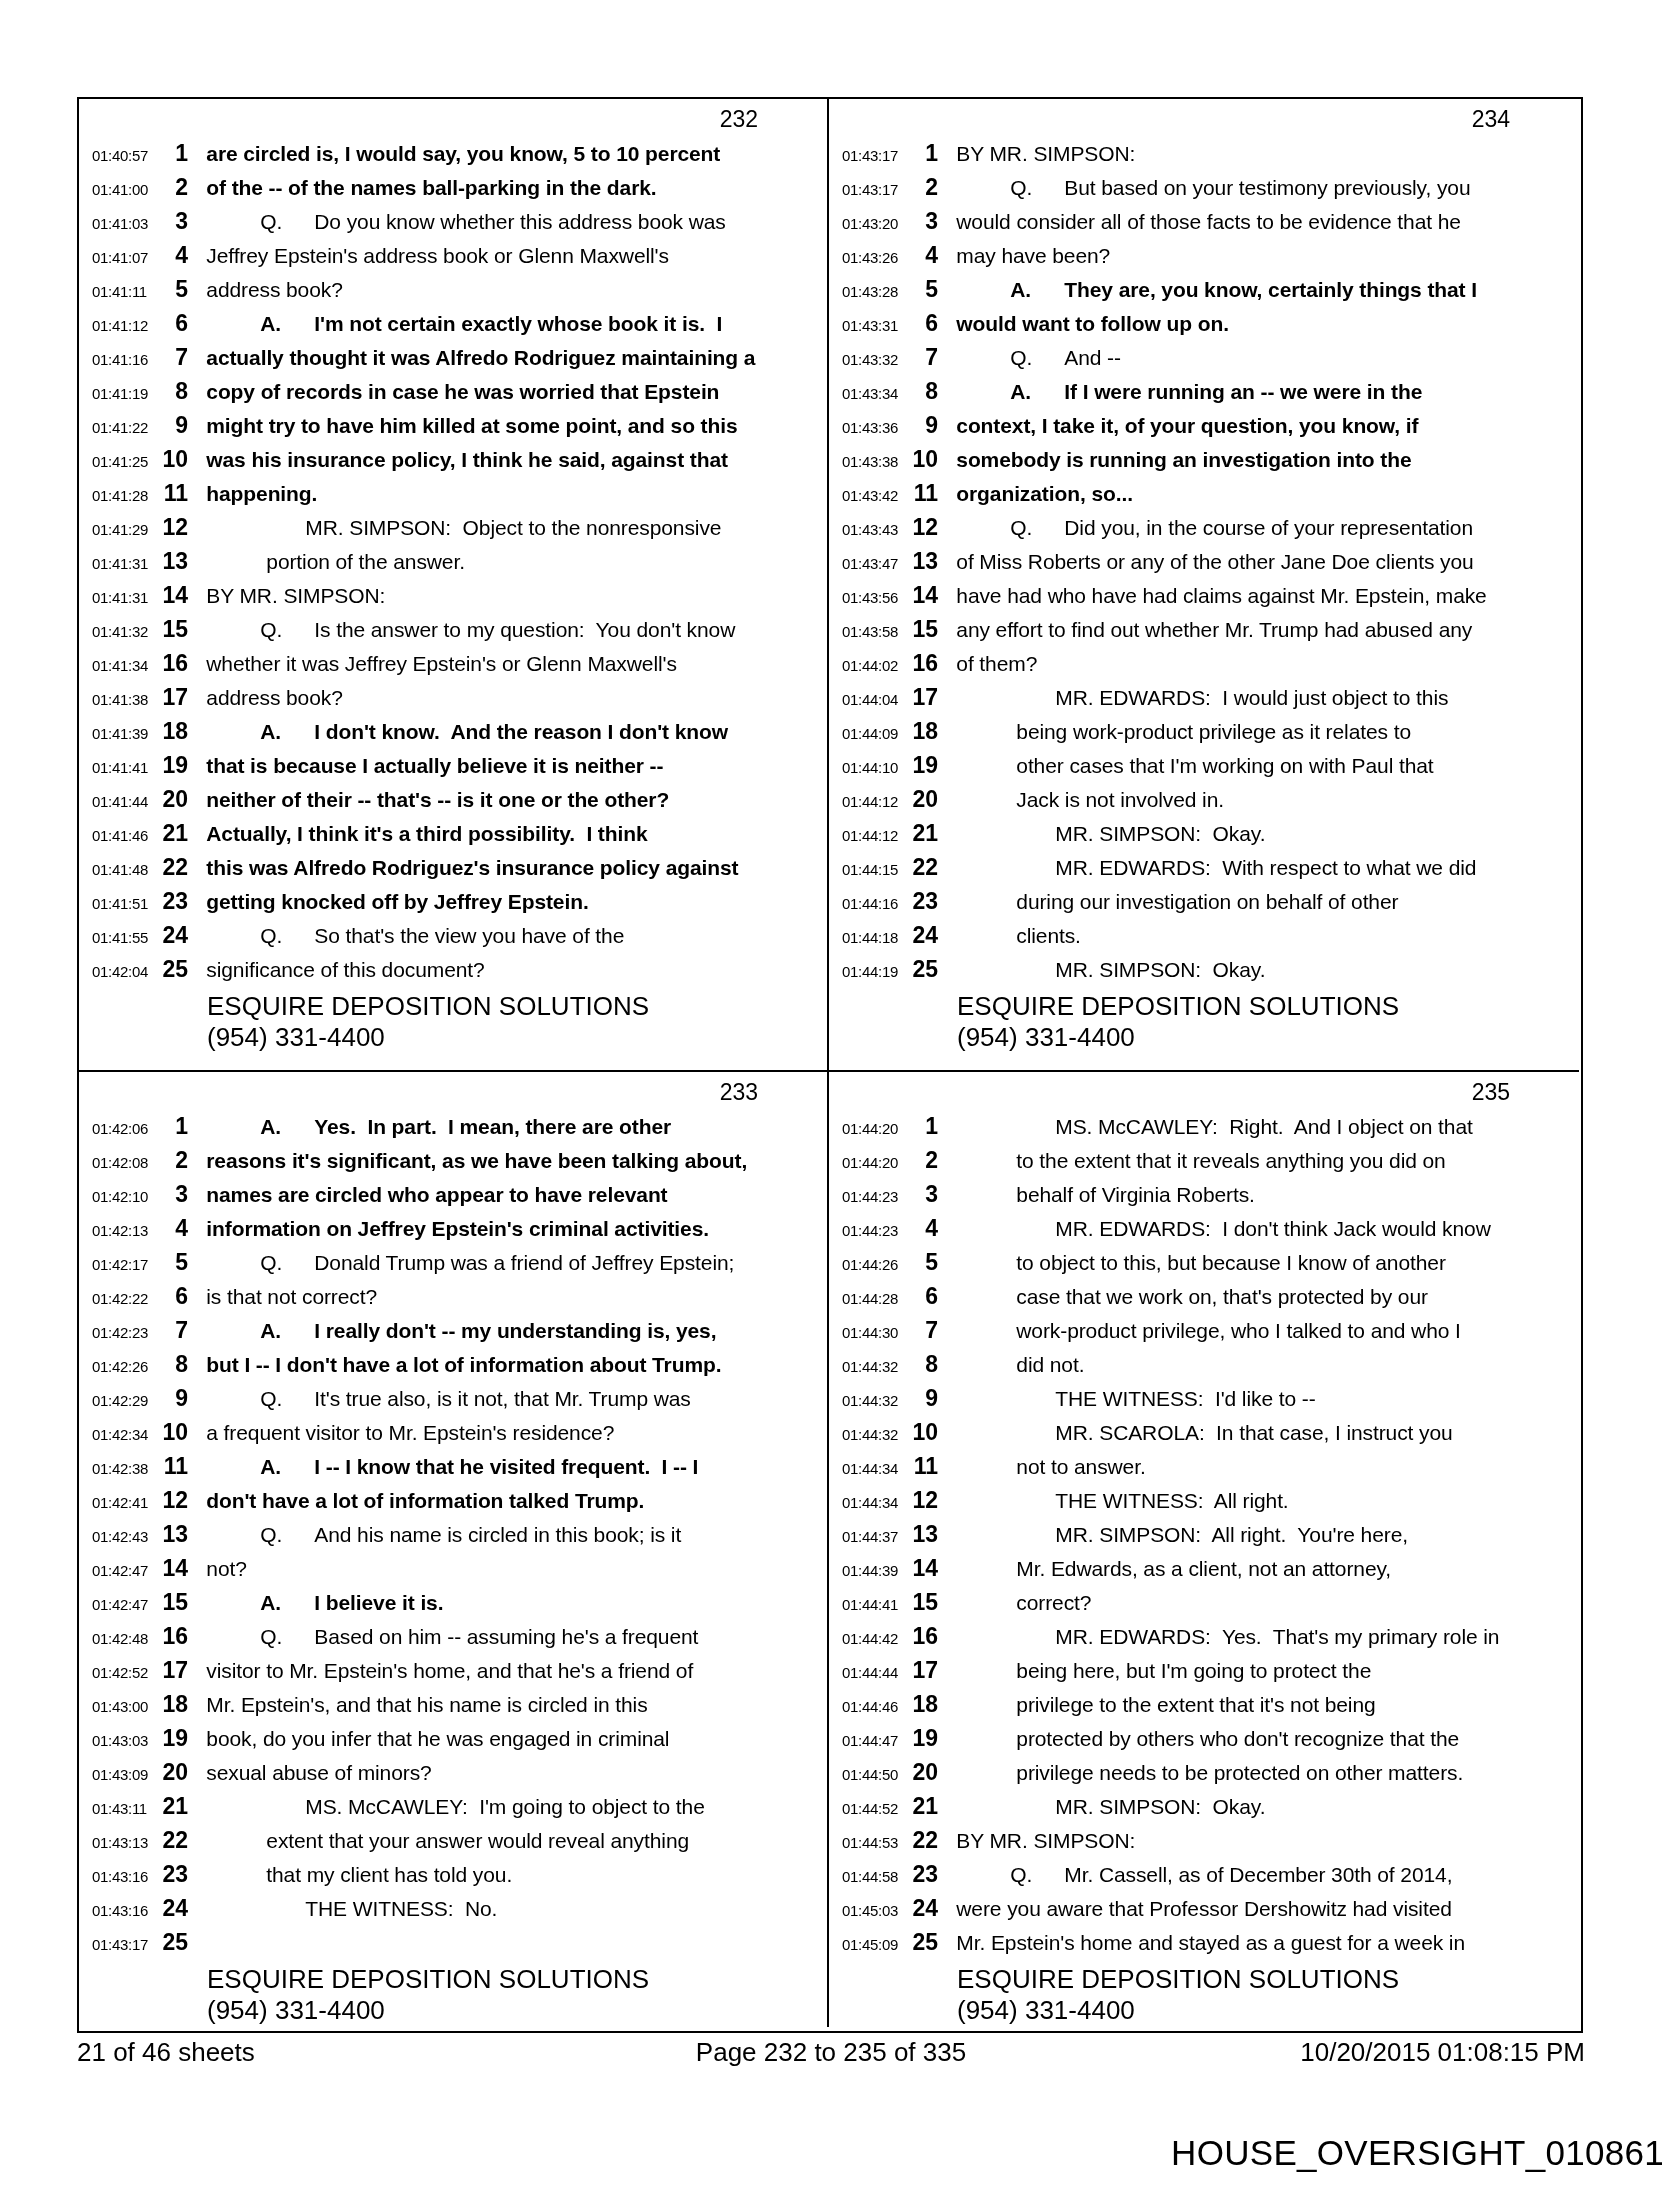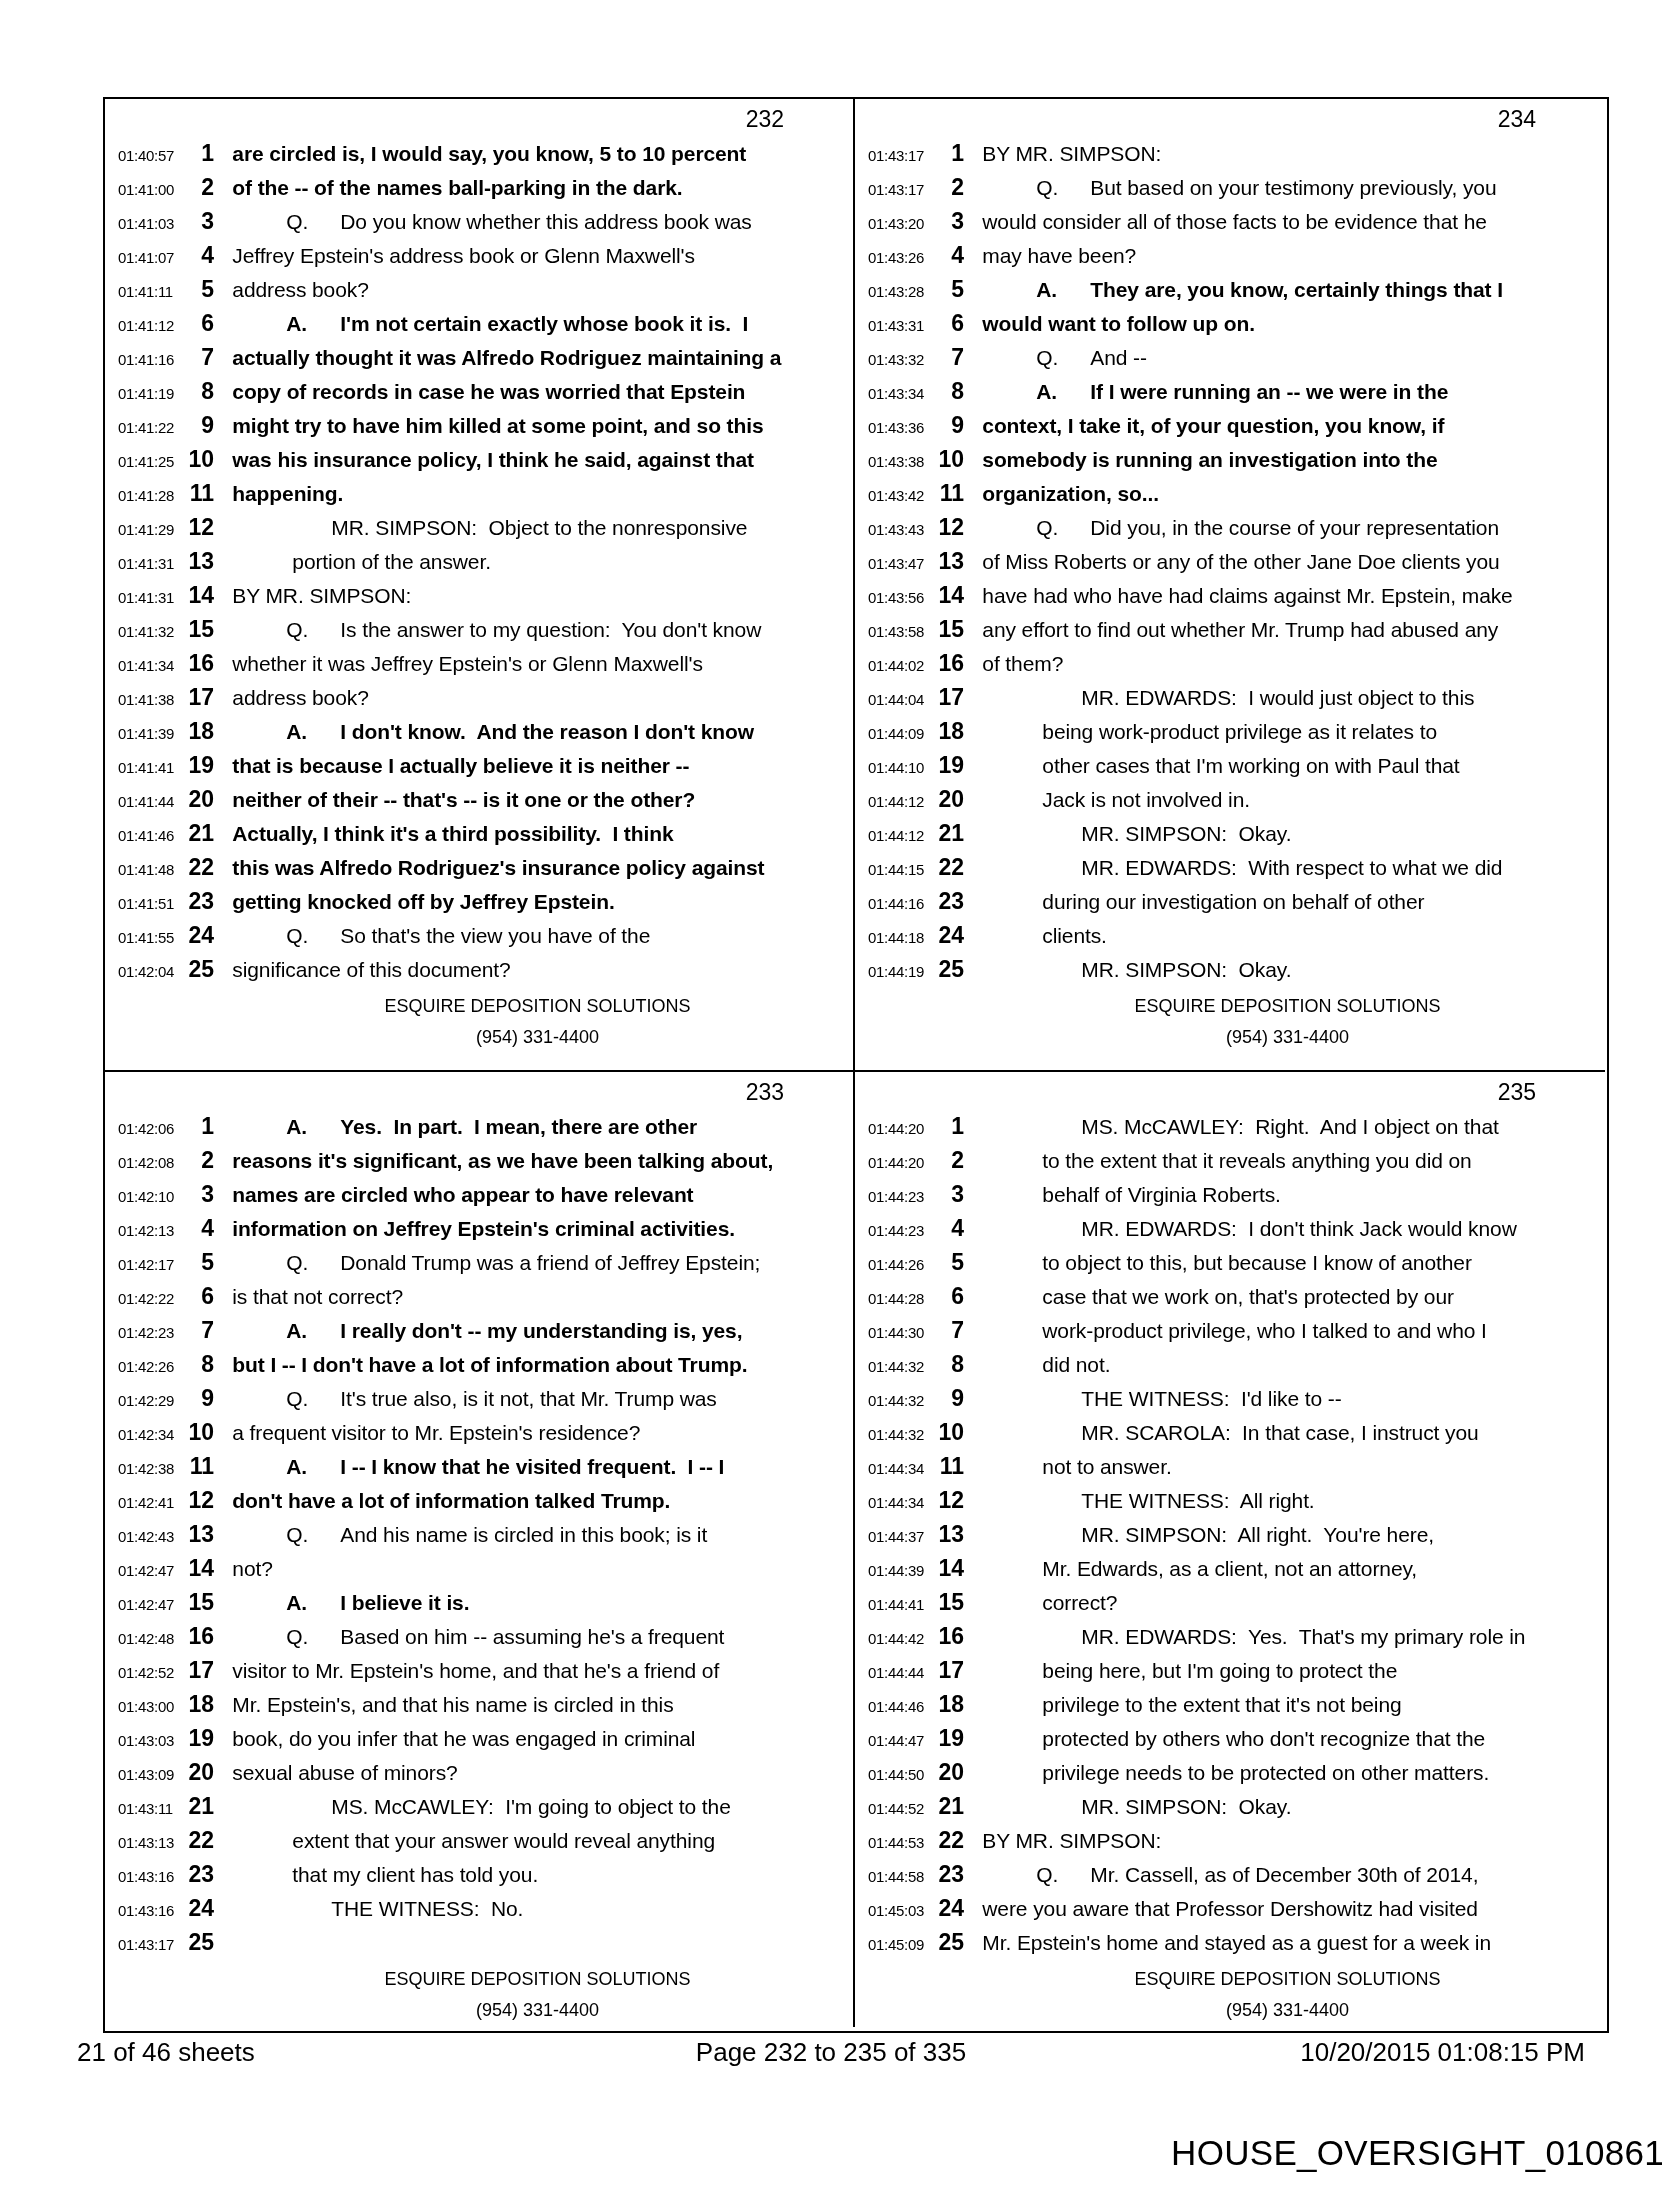--- a/index.html
+++ b/index.html
@@ -3,36 +3,36 @@
 <meta charset="utf-8">
 <style>
   html,body{margin:0;padding:0;}
   body{
     width:1669px;height:2205px;background:#ffffff;color:#000;
     font-family:"Liberation Sans",sans-serif;position:relative;overflow:hidden;
   }
   .sheet{
     position:absolute;left:77px;top:97px;width:1506px;height:1936px;
     border:2.6px solid #000;box-sizing:border-box;
-    display:grid;grid-template-columns:750px 750px;grid-template-rows:973px 955px;margin-left:26px;
+    display:grid;grid-template-columns:750px 750px;grid-template-rows:973px 955px;
   }
   .q{box-sizing:border-box;overflow:hidden;padding-top:3.9px;}
   .q-left{border-right:2.6px solid #000;}
   .q-top{border-bottom:2.6px solid #000;}
   .pgnum{height:33px;line-height:33px;text-align:right;padding-right:69px;font-size:23px;}
   .line{height:34px;line-height:34px;white-space:pre;}
   .ts{display:inline-block;width:65px;margin-left:13px;font-size:15px;letter-spacing:-0.3px;}
   .ln{display:inline-block;width:31px;text-align:right;font-size:23px;font-weight:700;}
   .tx{font-size:21px;margin-left:18.3px;letter-spacing:-0.1px;}
   .ind-qa{padding-left:54px;}
   .ind-speaker{padding-left:99px;}
   .ind-cont{padding-left:60px;}
   .b{font-weight:700;}
   .qa-label{display:inline-block;width:54px;}
-  .vendor{margin-left:128px;width:609px;text-align:center;font-size:18px;margin-top:5.2px;}
+  .vendor{margin-left:128px;width:609px;font-size:26px;margin-top:5.2px;}
   .vendor div{line-height:31px;}
   .pagefooter{
     position:absolute;left:77px;top:2037px;width:1508px;font-size:26px;
     display:flex;align-items:baseline;
   }
   .pf-left{flex:1;text-align:left;}
   .pf-center{flex:1;text-align:center;}
   .pf-right{flex:1;text-align:right;}
   .bates{position:absolute;top:2133px;right:5px;font-size:35px;letter-spacing:0.3px;}
 </style>

